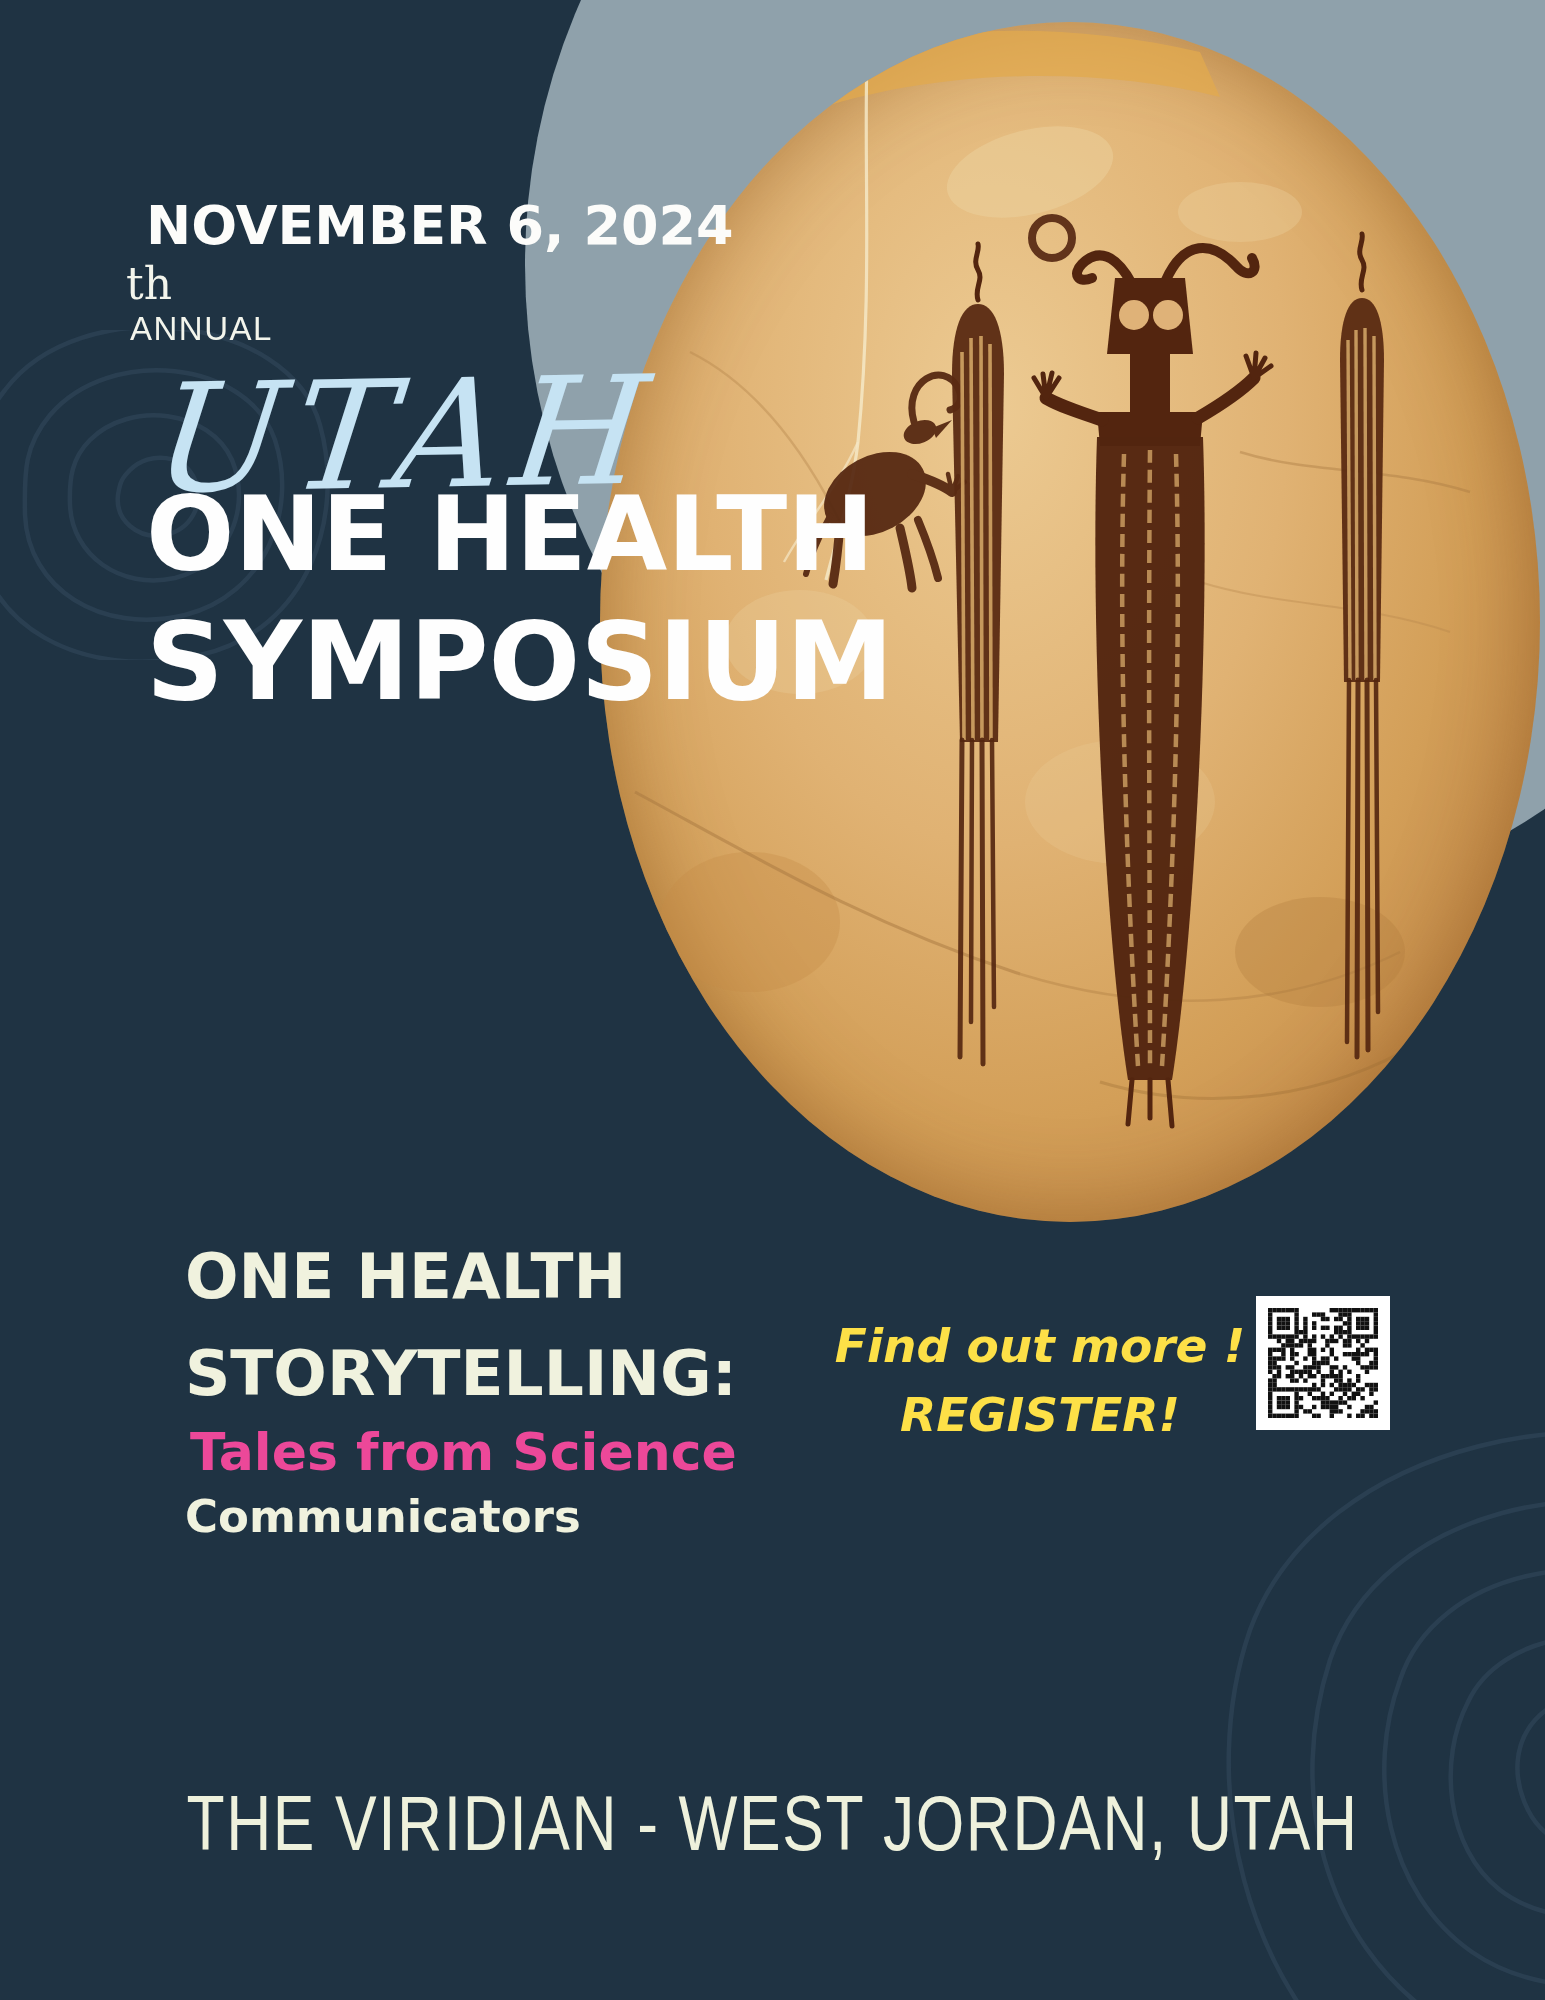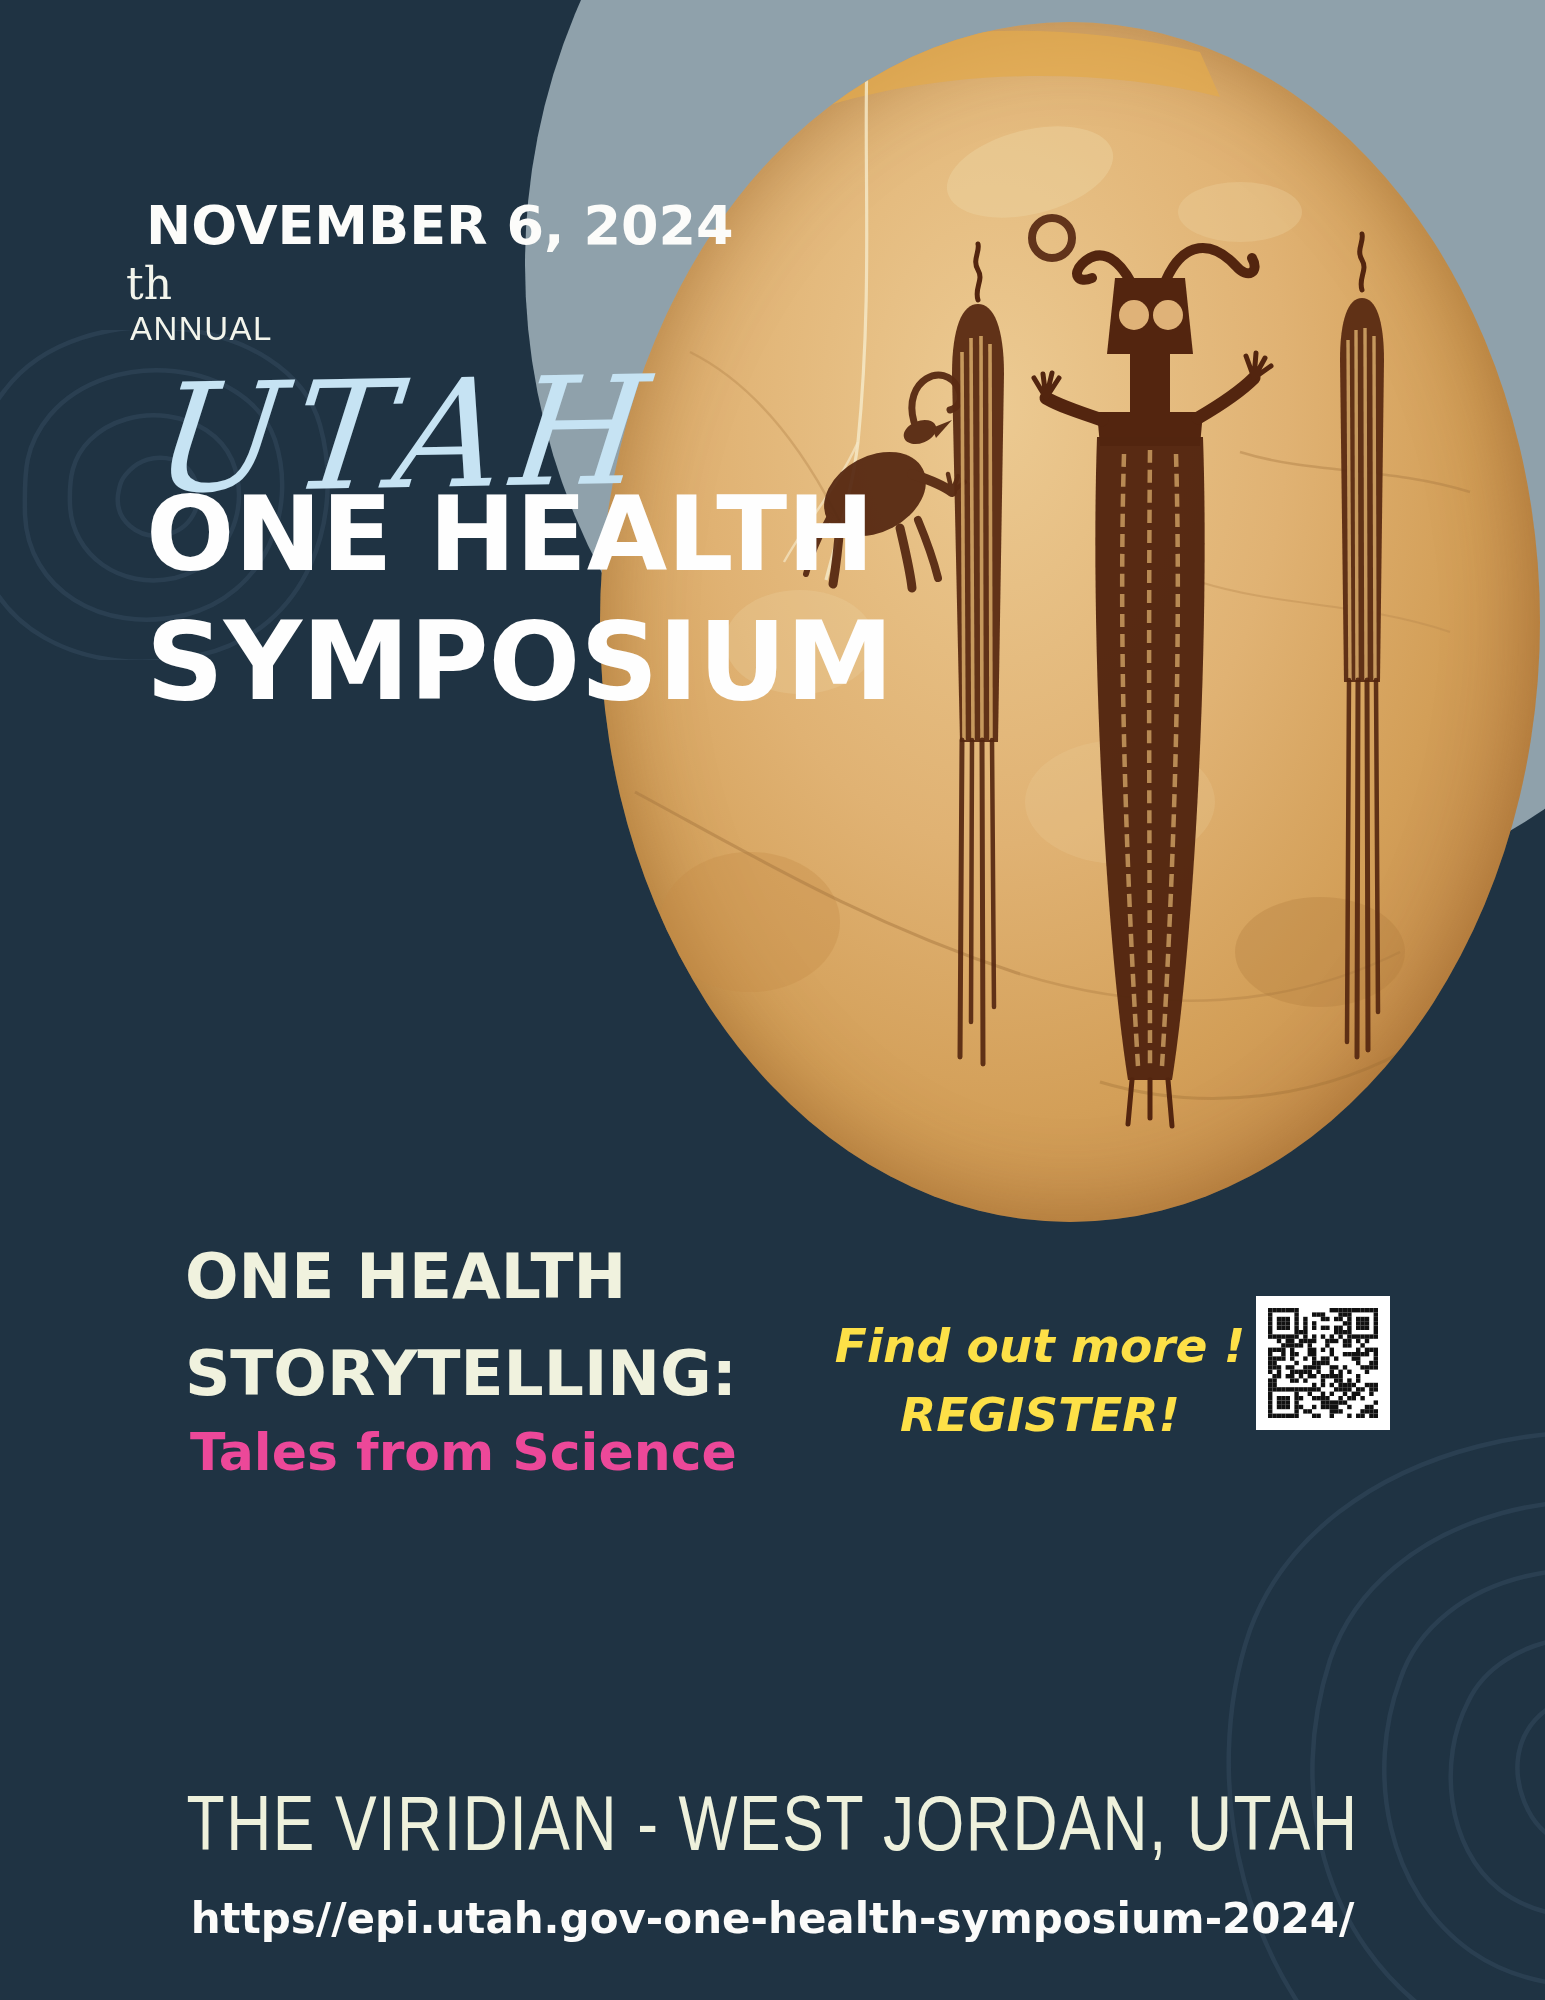--- a/index.html
+++ b/index.html
@@ -174,20 +174,21 @@
   <div class="abs ten-sup">th</div>
   <div class="abs annual">ANNUAL</div>
 
   <div class="abs utah">UTAH</div>
   <div class="abs h1a">ONE HEALTH</div>
   <div class="abs h1b">SYMPOSIUM</div>
 
   <div class="abs topic1">ONE HEALTH</div>
   <div class="abs topic2">STORYTELLING:</div>
   <div class="abs topic3">Tales from Science</div>
+  <div class="abs topic4">Communicators</div>
 
   <div class="abs cta">
     <div class="l1">Find out more !</div>
     <div class="l2">REGISTER!</div>
   </div>
   <div class="abs" id="qr">
     <svg id="qr-svg" width="134" height="134" viewBox="0 0 134 134">
         <rect x="0" y="0" width="134" height="134" fill="#ffffff"></rect>
         <rect x="12.0" y="12.0" width="4.4" height="4.4" fill="#111111"></rect>
         <rect x="16.4" y="12.0" width="4.4" height="4.4" fill="#111111"></rect>
@@ -517,15 +518,14 @@
         <rect x="73.6" y="117.6" width="4.4" height="4.4" fill="#111111"></rect>
         <rect x="91.2" y="117.6" width="4.4" height="4.4" fill="#111111"></rect>
         <rect x="100.0" y="117.6" width="4.4" height="4.4" fill="#111111"></rect>
         <rect x="104.4" y="117.6" width="4.4" height="4.4" fill="#111111"></rect>
         <rect x="113.2" y="117.6" width="4.4" height="4.4" fill="#111111"></rect>
         <rect x="117.6" y="117.6" width="4.4" height="4.4" fill="#111111"></rect>
       </svg>
   </div>
 
   <div class="abs venue">THE VIRIDIAN - WEST JORDAN, UTAH</div>
-  <div class="abs url">https//epi.utah.gov-one-health-symposium-2024/</div>
 
 </div>
 
 </body></html>

